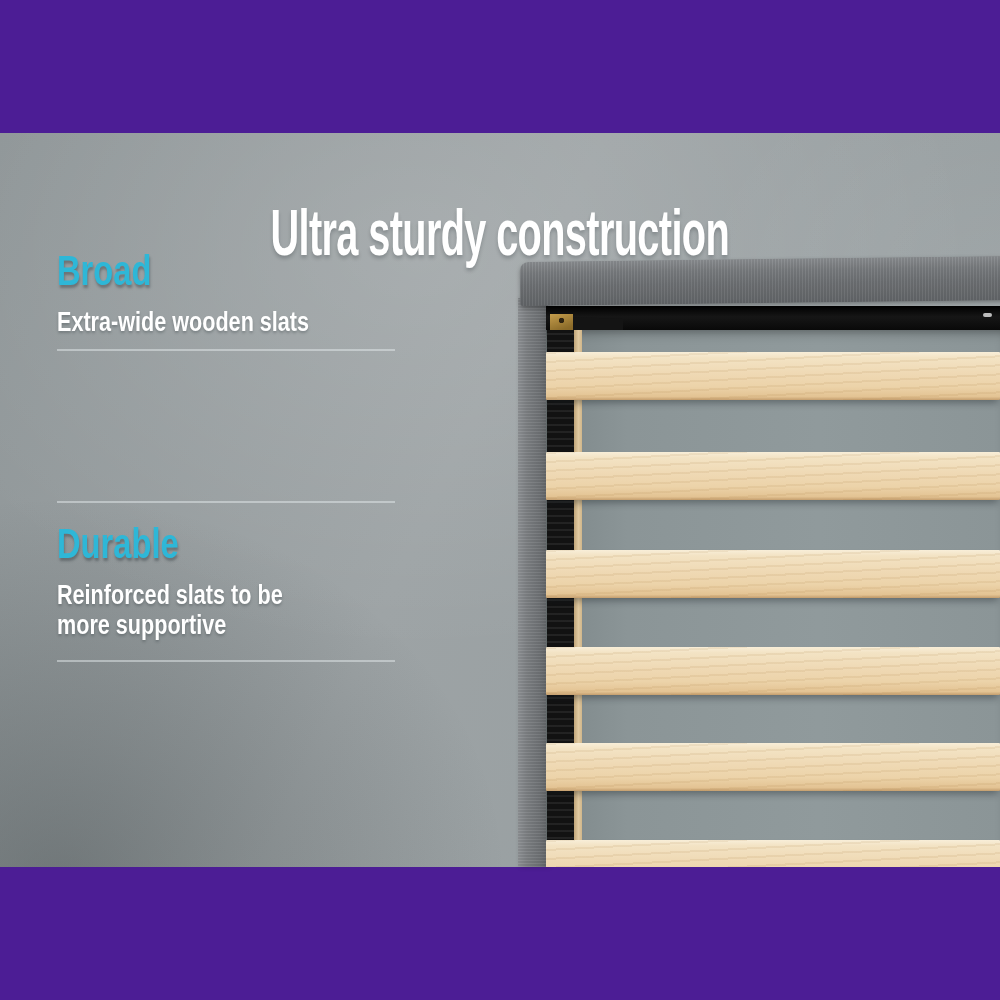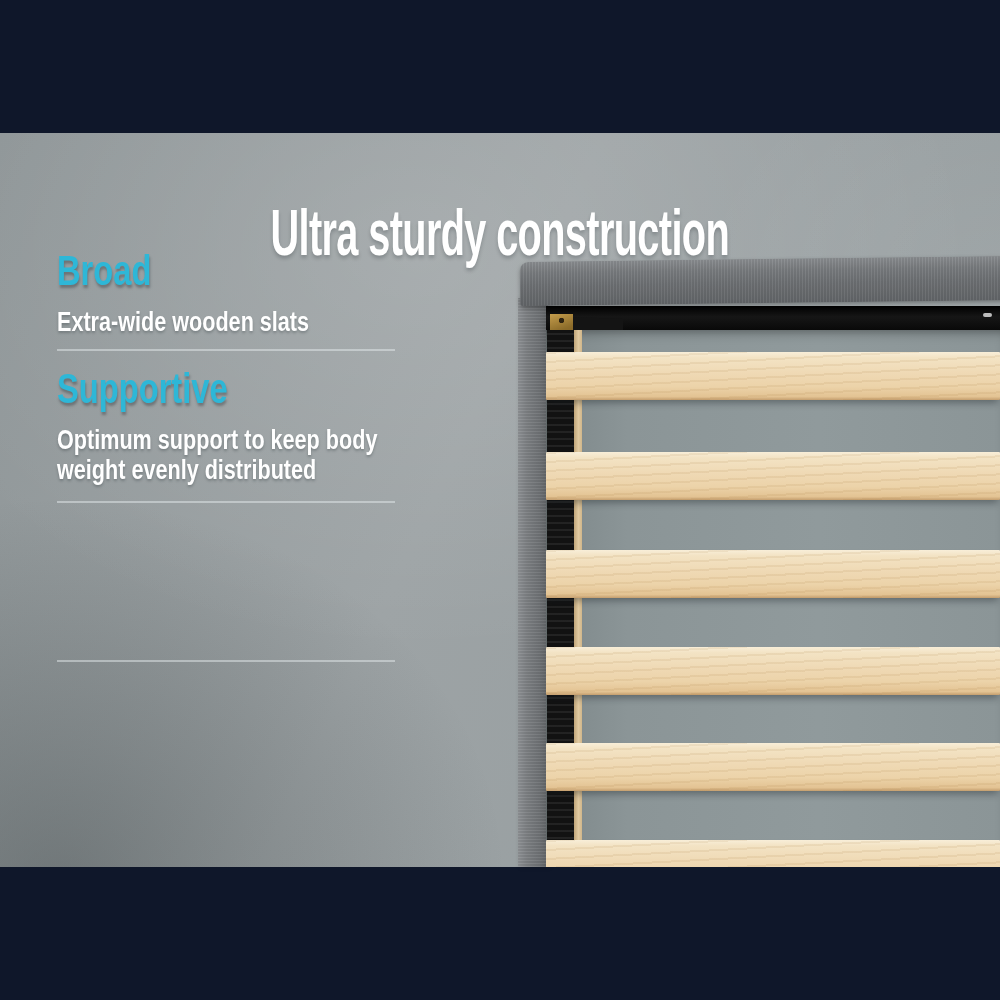--- a/index.html
+++ b/index.html
@@ -1,20 +1,20 @@
 <!DOCTYPE html>
 <html><head>
 <meta charset="utf-8">
 <style>
   html,body{margin:0;padding:0;}
   body{
     width:1000px;height:1000px;overflow:hidden;background:#ffffff;
     font-family:"Liberation Sans",sans-serif;
   }
-  .canvas{position:relative;width:1000px;height:1000px;background:#0f172a;}
+  .canvas{position:relative;width:1000px;height:1000px;background:#4c1d95;}
 
   
   .gray-panel{
     position:absolute;left:0;top:133px;width:1000px;height:734px;
     background:
       radial-gradient(900px 650px at 42% 16%, rgba(255,255,255,0.14), rgba(255,255,255,0) 62%),
       radial-gradient(720px 620px at 6% 102%, rgba(28,36,38,0.32), rgba(28,36,38,0) 62%),
       radial-gradient(520px 420px at 100% 22%, rgba(255,255,255,0.08), rgba(255,255,255,0) 60%),
       linear-gradient(115deg,#8e9597 0%,#9da3a5 45%,#99a0a2 70%,#929a9c 100%);
   }
@@ -123,28 +123,28 @@
     <h1 class="title">Ultra sturdy construction</h1>
   </div>
 
   <section class="feature f-broad">
     <h2>Broad</h2>
     <p>Extra-wide wooden slats</p>
   </section>
 
   <div class="divider d1"></div>
 
-  <section class="feature f-supportive">
-    <h2>Supportive</h2>
-    <p>Optimum support to keep body
-weight evenly distributed</p>
-  </section>
 
   <div class="divider d2"></div>
 
+  <section class="feature f-durable">
+    <h2>Durable</h2>
+    <p>Reinforced slats to be
+more supportive</p>
+  </section>
 
   <div class="divider d3"></div>
 
 
   <div class="photo" role="img" aria-label="Corner of a grey fabric upholstered bed base showing extra-wide wooden slats, black metal rail and black support webbing">
     <div class="side-rail fabric"></div>
     <div class="top-rail"></div>
     <div class="black-rail"></div>
     <div class="screw"></div>
     <div class="bracket"></div>

